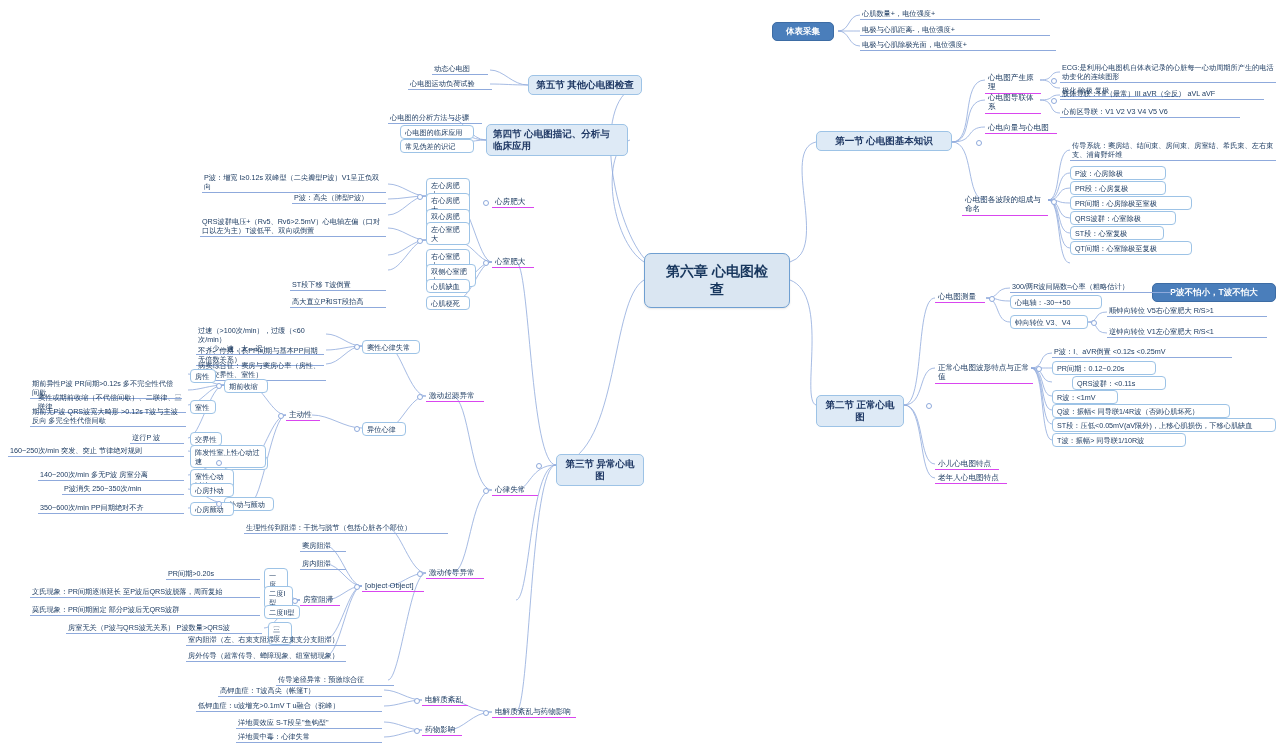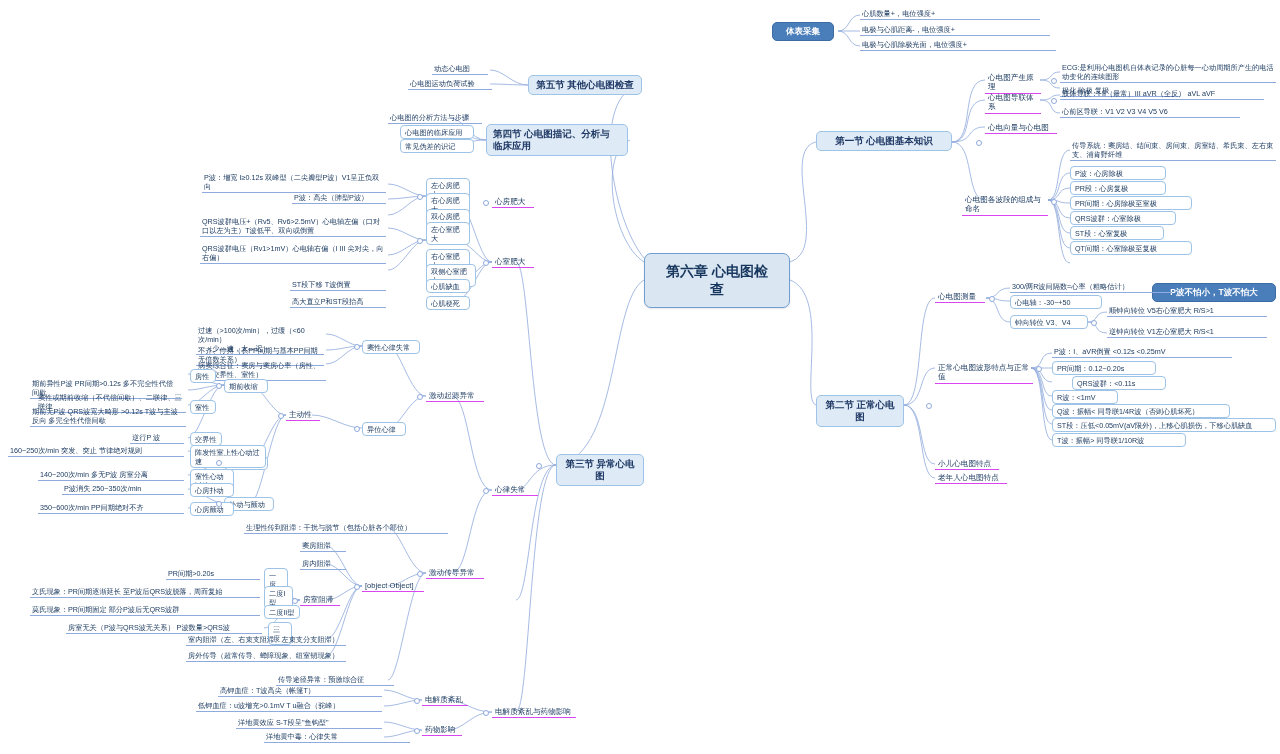--- a/index.html
+++ b/index.html
@@ -228,21 +228,20 @@
   <div class="node box" style="left:426px;top:178px;width:44px;">左心房肥大</div>
   <div class="node box" style="left:426px;top:193px;width:44px;">右心房肥大</div>
   <div class="node box" style="left:426px;top:209px;width:44px;">双心房肥大</div>
   <div class="node box" style="left:426px;top:222px;width:44px;">左心室肥大</div>
   <div class="node box" style="left:426px;top:249px;width:44px;">右心室肥大</div>
   <div class="node box" style="left:426px;top:264px;width:50px;">双侧心室肥大</div>
 
   <div class="node leaf" style="left:202px;top:172px;width:184px;">P波：增宽 I≥0.12s 双峰型（二尖瓣型P波）V1呈正负双向</div>
   <div class="node leaf" style="left:292px;top:192px;width:94px;">P波：高尖（肺型P波）</div>
   <div class="node leaf" style="left:200px;top:216px;width:186px;">QRS波群电压+（Rv5、Rv6&gt;2.5mV）心电轴左偏（口对口以左为主）T波低平、双向或倒置</div>
-  <div class="node leaf" style="left:200px;top:243px;width:186px;">QRS波群电压（Rv1&gt;1mV）心电轴右偏（I III 尖对尖，向右偏）</div>
 
   <div class="node box" style="left:426px;top:279px;width:44px;">心肌缺血</div>
   <div class="node box" style="left:426px;top:296px;width:44px;">心肌梗死</div>
   <div class="node leaf" style="left:290px;top:279px;width:96px;">ST段下移 T波倒置</div>
   <div class="node leaf" style="left:290px;top:296px;width:96px;">高大直立P和ST段抬高</div>
 
   <div class="node mid" style="left:492px;top:484px;width:46px;">心律失常</div>
   <div class="node mid" style="left:426px;top:390px;width:58px;">激动起源异常</div>
   <div class="node box" style="left:362px;top:340px;width:58px;">窦性心律失常</div>
   <div class="node box" style="left:362px;top:422px;width:44px;">异位心律</div>
@@ -298,21 +297,21 @@
   <div class="node leaf" style="left:186px;top:650px;width:160px;">房外传导（超常传导、蝉障现象、纽室韧现象）</div>
   <div class="node leaf" style="left:276px;top:674px;width:118px;">传导途径异常：预激综合征</div>
 
   <div class="node mid" style="left:492px;top:706px;width:84px;">电解质紊乱与药物影响</div>
   <div class="node mid" style="left:422px;top:694px;width:46px;">电解质紊乱</div>
   <div class="node mid" style="left:422px;top:724px;width:40px;">药物影响</div>
 
   <div class="node leaf" style="left:218px;top:685px;width:164px;">高钾血症：T波高尖（帐篷T）</div>
   <div class="node leaf" style="left:196px;top:700px;width:186px;">低钾血症：u波增充&gt;0.1mV T u融合（驼峰）</div>
   <div class="node leaf" style="left:236px;top:717px;width:146px;">洋地黄效应 S-T段呈"鱼钩型"</div>
-  <div class="node leaf" style="left:236px;top:731px;width:146px;margin-left:28px;">洋地黄中毒：心律失常</div>
+  <div class="node leaf" style="left:236px;top:731px;width:146px;">洋地黄中毒：心律失常</div>
 
   <div class="node leaf" style="left:388px;top:112px;width:94px;">心电图的分析方法与步骤</div>
   <div class="node box" style="left:400px;top:125px;width:74px;">心电图的临床应用</div>
   <div class="node box" style="left:400px;top:139px;width:74px;">常见伪差的识记</div>
 
   <div class="node leaf" style="left:432px;top:63px;width:56px;">动态心电图</div>
   <div class="node leaf" style="left:408px;top:78px;width:84px;">心电图运动负荷试验</div>
 
   <div class="knob" style="left:976px;top:140px;"></div>
   <div class="knob" style="left:926px;top:403px;"></div>

